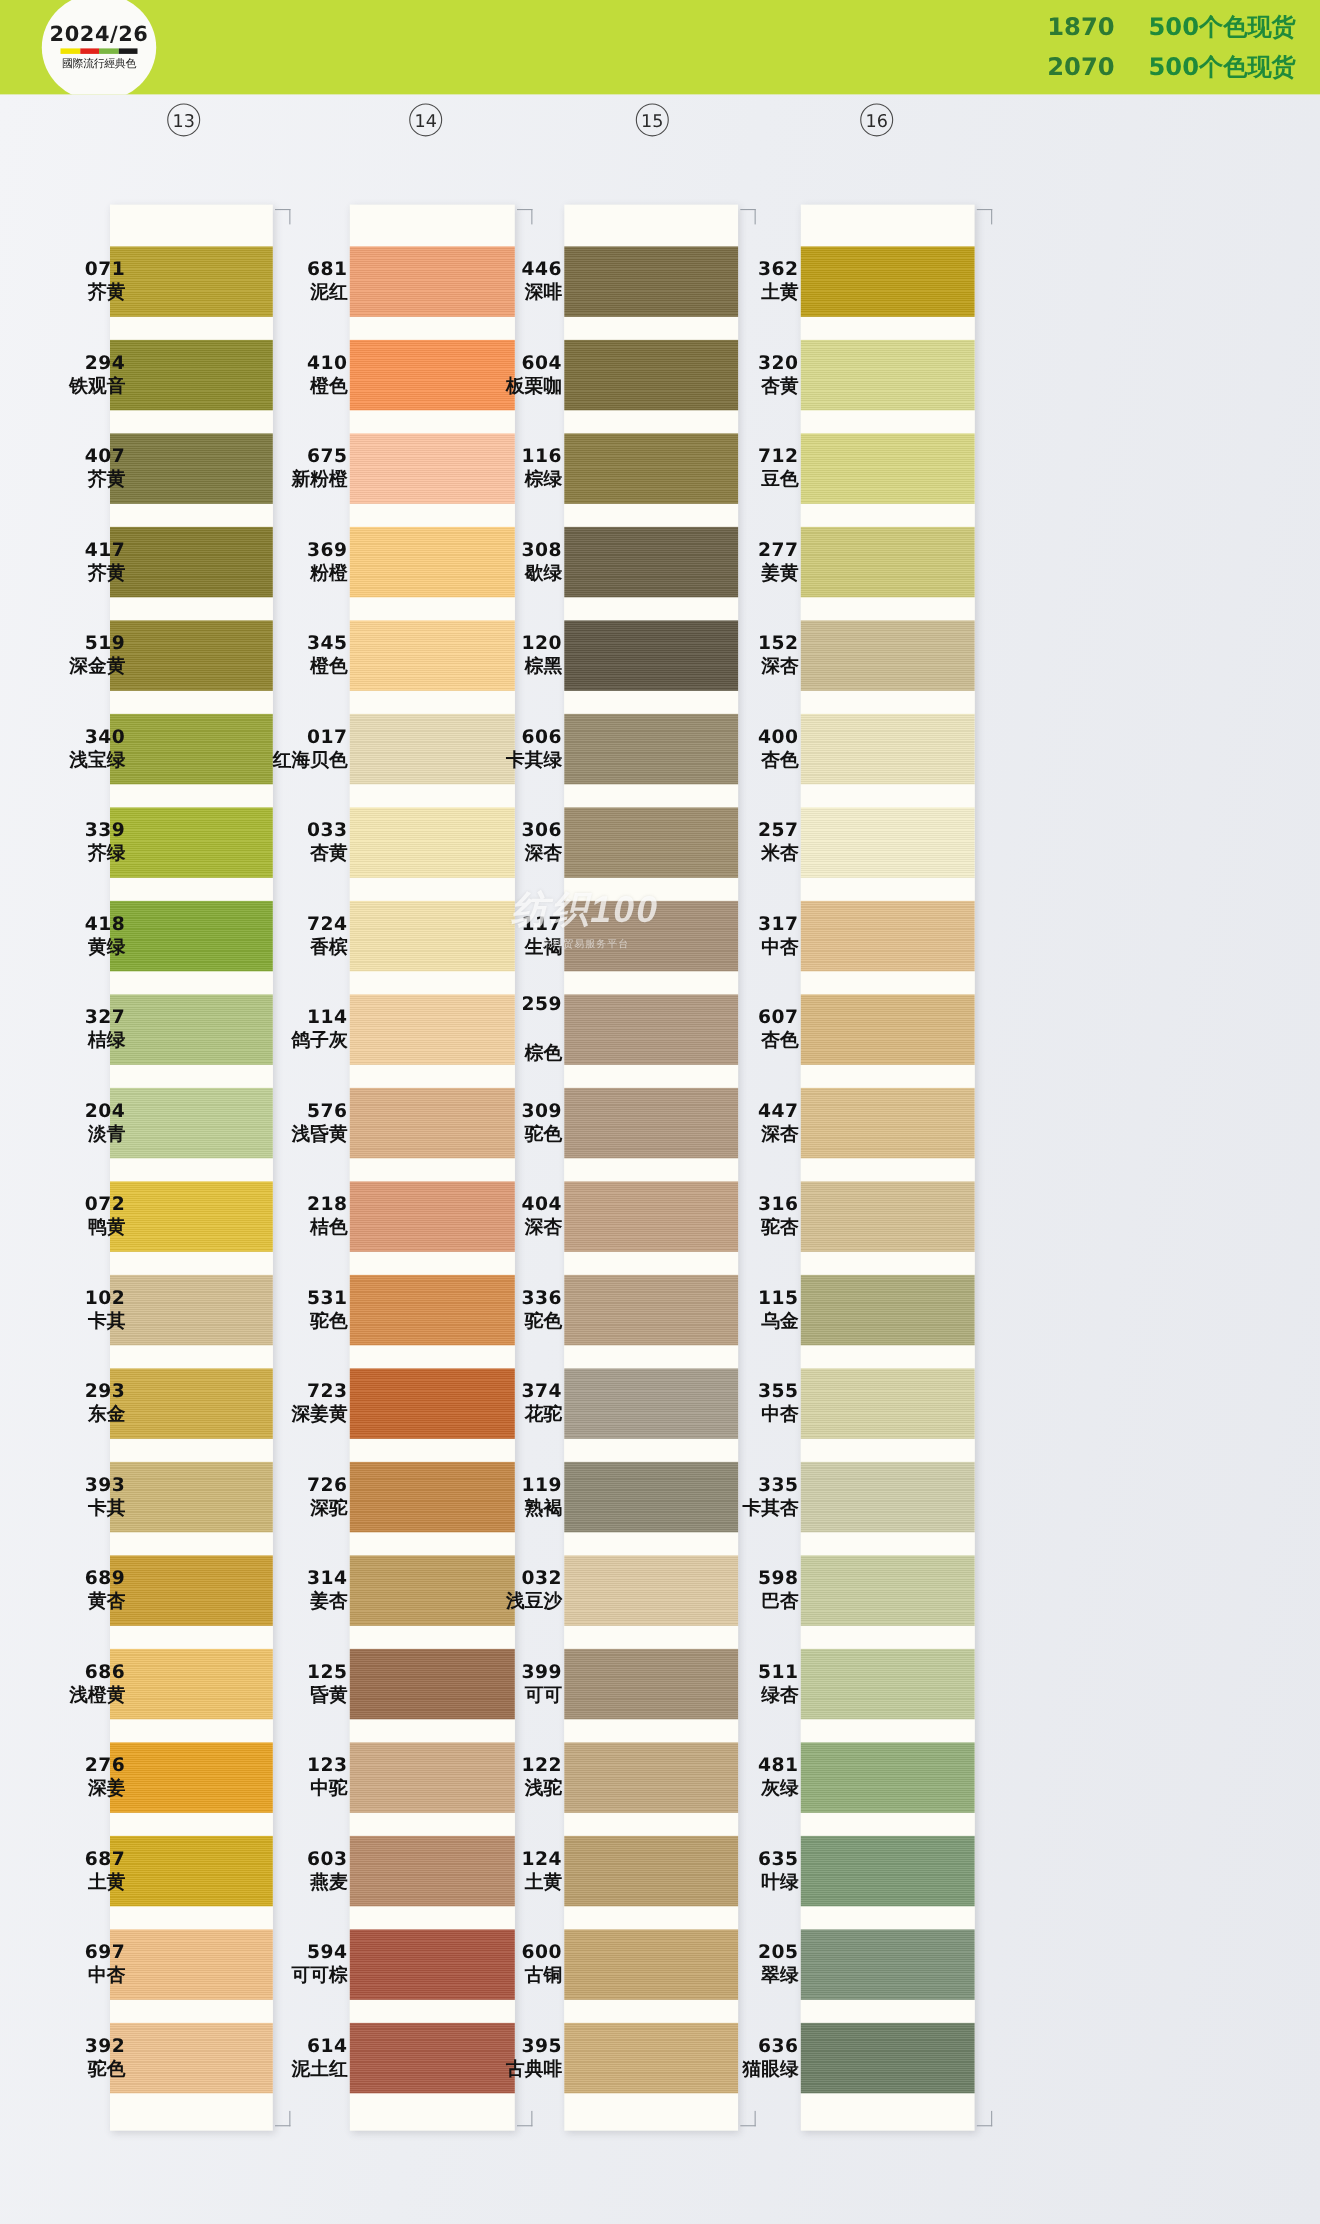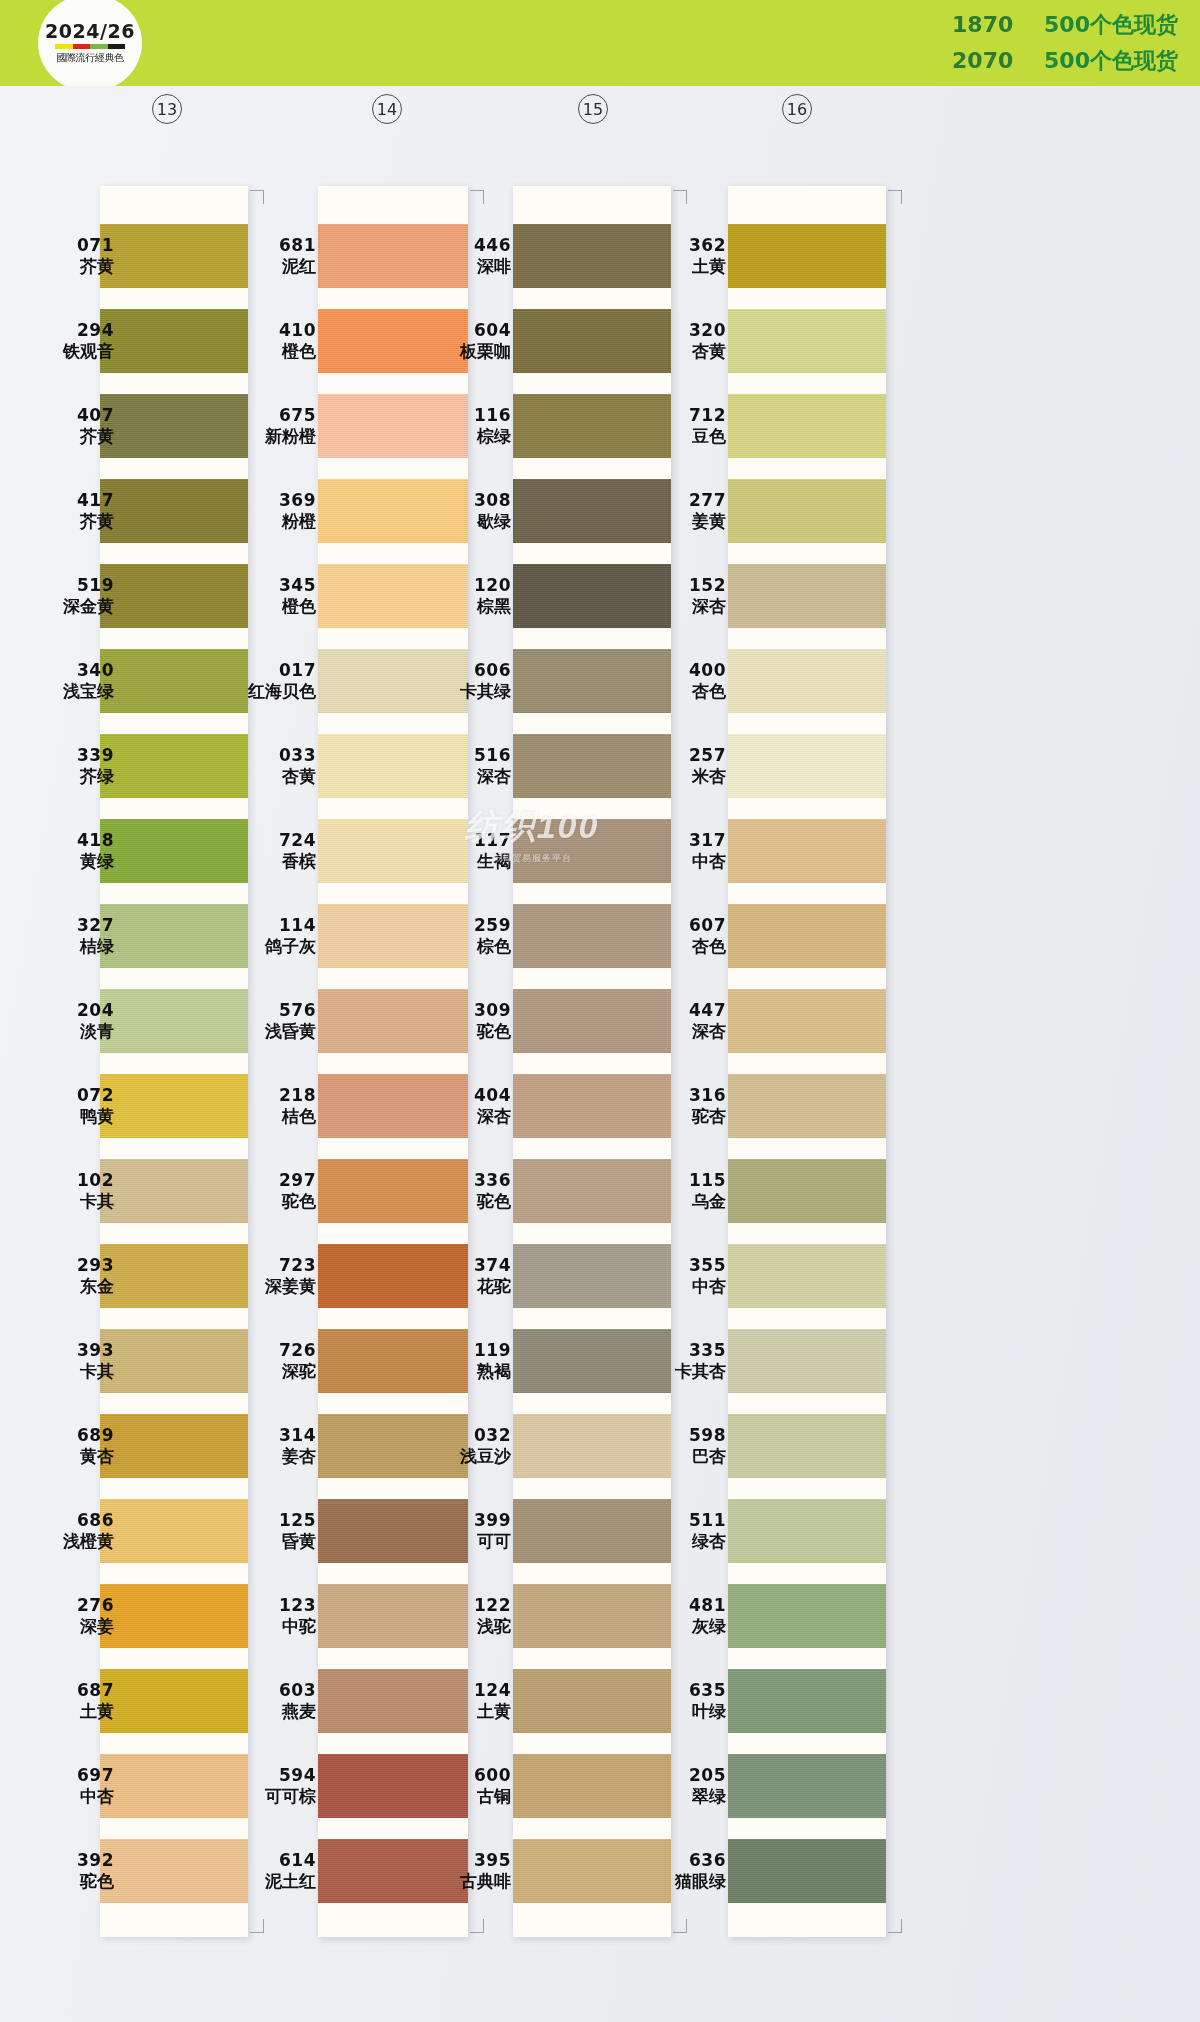--- a/index.html
+++ b/index.html
@@ -383,21 +383,21 @@
         </div>
         <div class="label left" style="height: 64px; margin-top: 21px;">
           <div class="lbl-code">576</div>
           <div class="lbl-name">浅昏黄</div>
         </div>
         <div class="label left" style="height: 64px; margin-top: 21px;">
           <div class="lbl-code">218</div>
           <div class="lbl-name">桔色</div>
         </div>
         <div class="label left" style="height: 64px; margin-top: 21px;">
-          <div class="lbl-code">297</div>
+          <div class="lbl-code">531</div>
           <div class="lbl-name">驼色</div>
         </div>
         <div class="label left" style="height: 64px; margin-top: 21px;">
           <div class="lbl-code">723</div>
           <div class="lbl-name">深姜黄</div>
         </div>
         <div class="label left" style="height: 64px; margin-top: 21px;">
           <div class="lbl-code">726</div>
           <div class="lbl-name">深驼</div>
         </div>
@@ -493,28 +493,28 @@
         </div>
         <div class="label left" style="height: 64px; margin-top: 21px;">
           <div class="lbl-code">120</div>
           <div class="lbl-name">棕黑</div>
         </div>
         <div class="label left" style="height: 64px; margin-top: 21px;">
           <div class="lbl-code">606</div>
           <div class="lbl-name">卡其绿</div>
         </div>
         <div class="label left" style="height: 64px; margin-top: 21px;">
-          <div class="lbl-code">516</div>
+          <div class="lbl-code">306</div>
           <div class="lbl-name">深杏</div>
         </div>
         <div class="label left" style="height: 64px; margin-top: 21px;">
           <div class="lbl-code">117</div>
           <div class="lbl-name">生褐</div>
         </div>
-        <div class="label left" style="height: 64px; margin-top: 21px;">
+        <div class="label left" style="height: 64px; margin-top: 21px; justify-content: space-between;">
           <div class="lbl-code">259</div>
           <div class="lbl-name">棕色</div>
         </div>
         <div class="label left" style="height: 64px; margin-top: 21px;">
           <div class="lbl-code">309</div>
           <div class="lbl-name">驼色</div>
         </div>
         <div class="label left" style="height: 64px; margin-top: 21px;">
           <div class="lbl-code">404</div>
           <div class="lbl-name">深杏</div>

